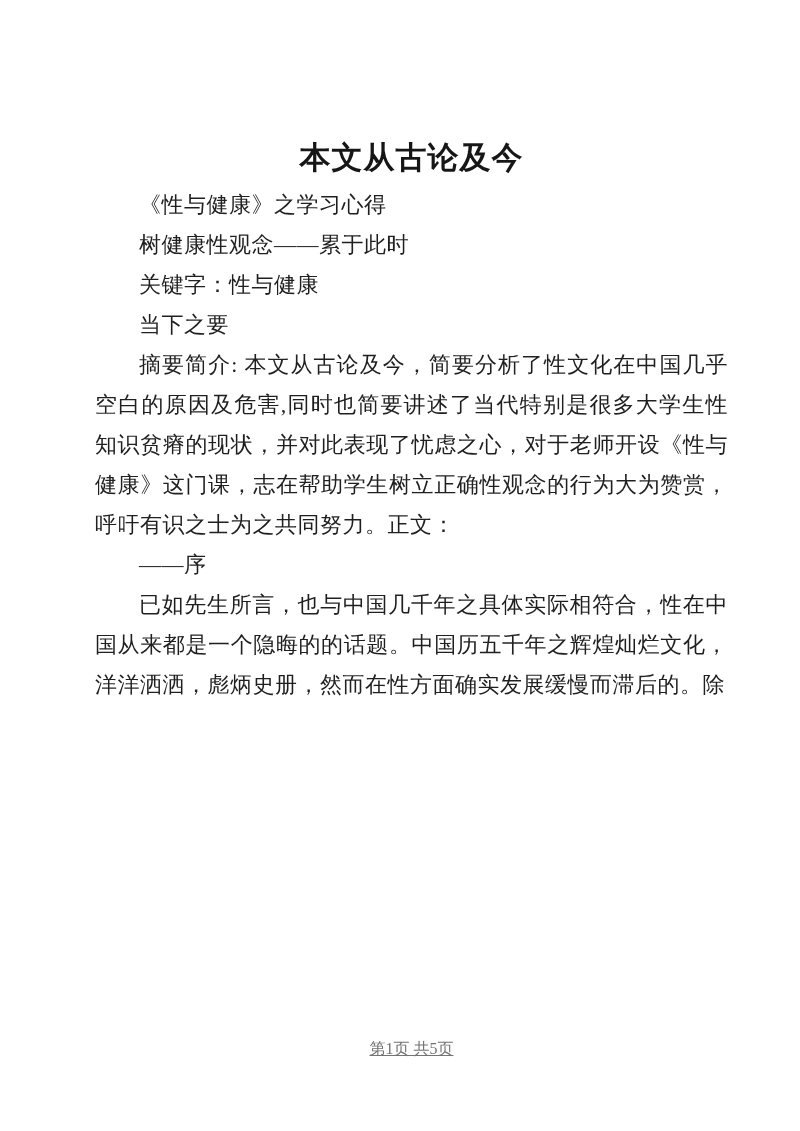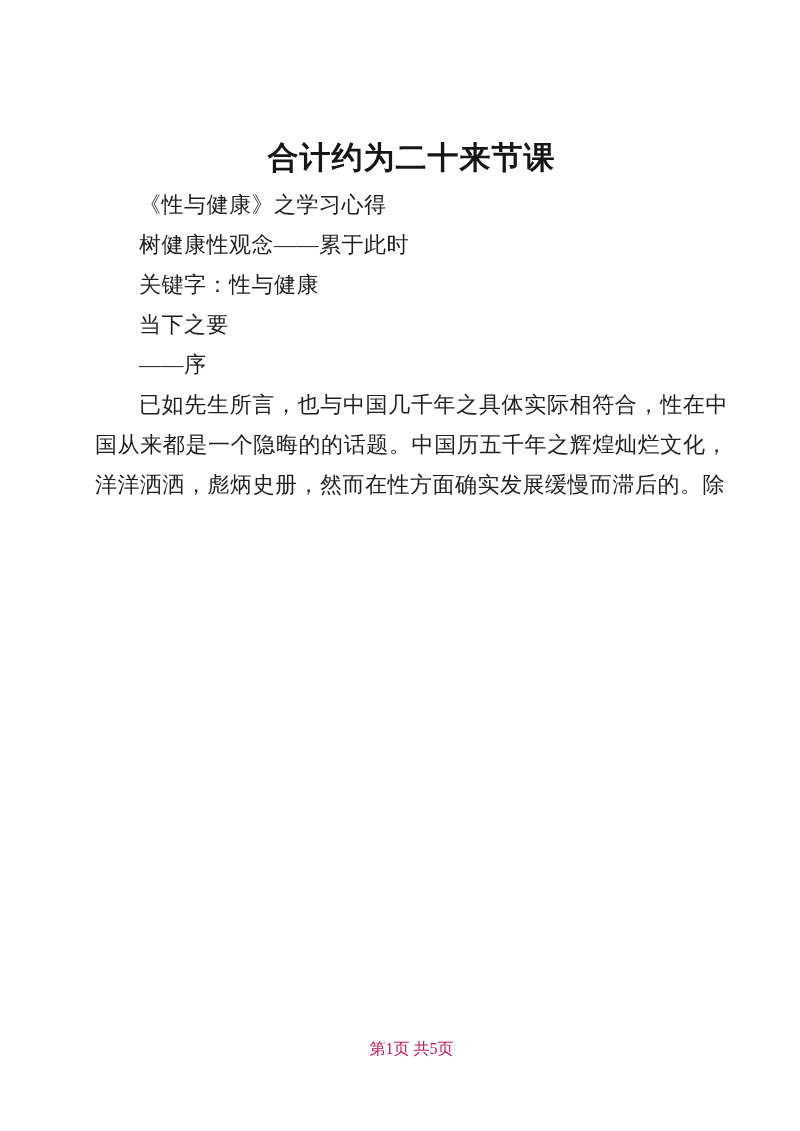--- a/index.html
+++ b/index.html
@@ -42,33 +42,35 @@
     letter-spacing: 0.5px;
   }
   .footer {
     position: absolute;
     top: 1036px;
     left: 95px;
     width: 633px;
     text-align: center;
     font-size: 16px;
     line-height: 26px;
-    color: #be185d;
+    color: #737373;
+    text-decoration: underline;
   }
 </style>
 </head>
 <body>
 
 <div class="page">
   <div class="content">
-    <h1 class="doc-title">合计约为二十来节课</h1>
+    <h1 class="doc-title">本文从古论及今</h1>
 
     <p class="intro-line">《性与健康》之学习心得</p>
     <p class="intro-line">树健康性观念——累于此时</p>
     <p class="intro-line">关键字：性与健康</p>
     <p class="intro-line">当下之要</p>
 
+    <p class="para">摘要简介: 本文从古论及今，简要分析了性文化在中国几乎空白的原因及危害,同时也简要讲述了当代特别是很多大学生性知识贫瘠的现状，并对此表现了忧虑之心，对于老师开设《性与健康》这门课，志在帮助学生树立正确性观念的行为大为赞赏，呼吁有识之士为之共同努力。正文：</p>
     <p class="para">——序</p>
     <p class="para">已如先生所言，也与中国几千年之具体实际相符合，性在中国从来都是一个隐晦的的话题。中国历五千年之辉煌灿烂文化，洋洋洒洒，彪炳史册，然而在性方面确实发展缓慢而滞后的。除</p>
   </div>
 
   <div class="footer">第1页 共5页</div>
 </div>
 
 </body></html>

